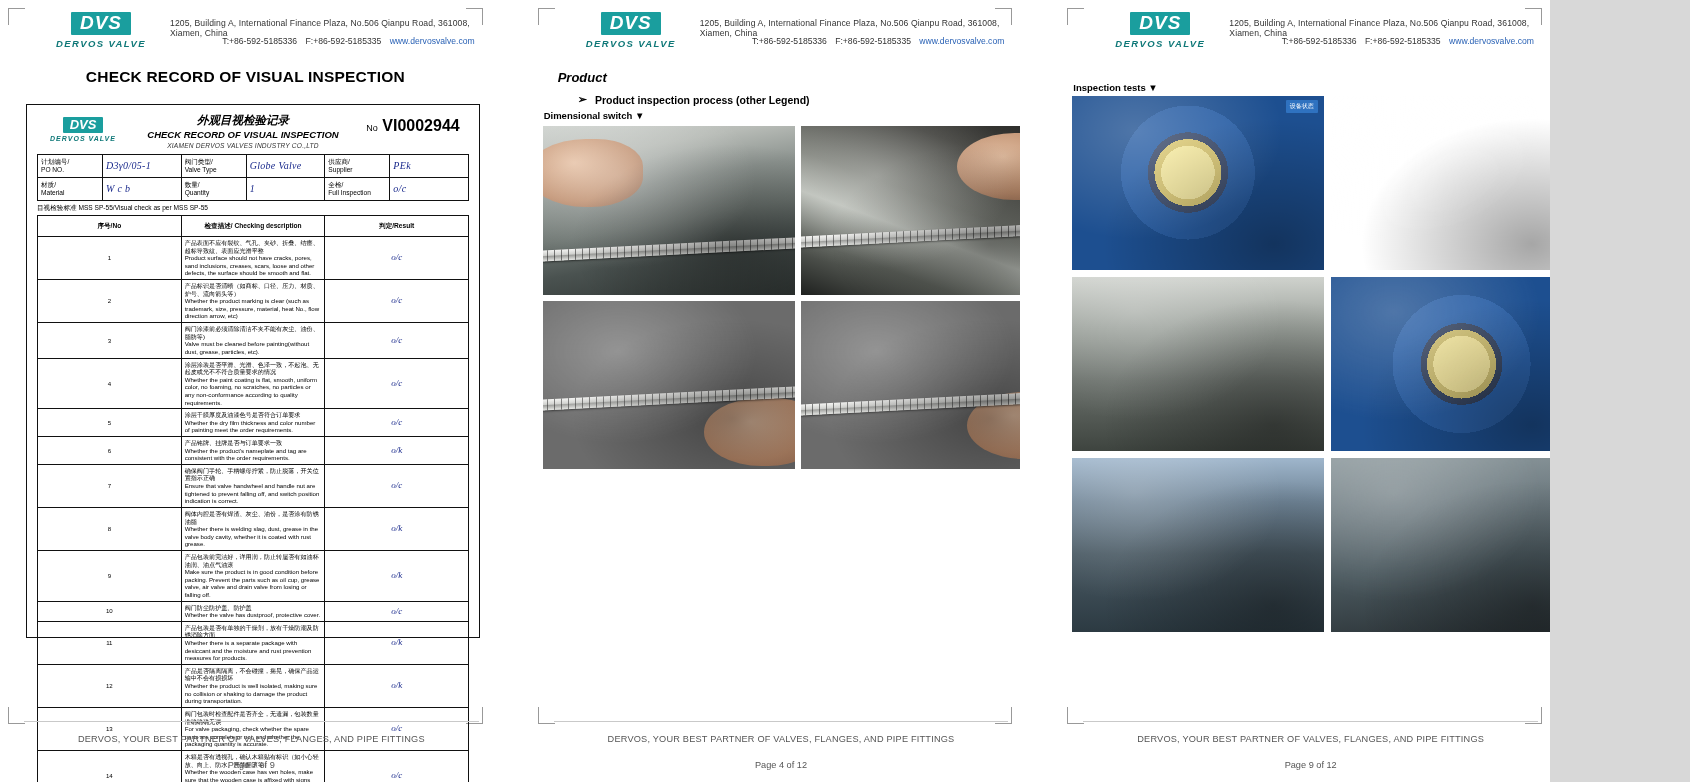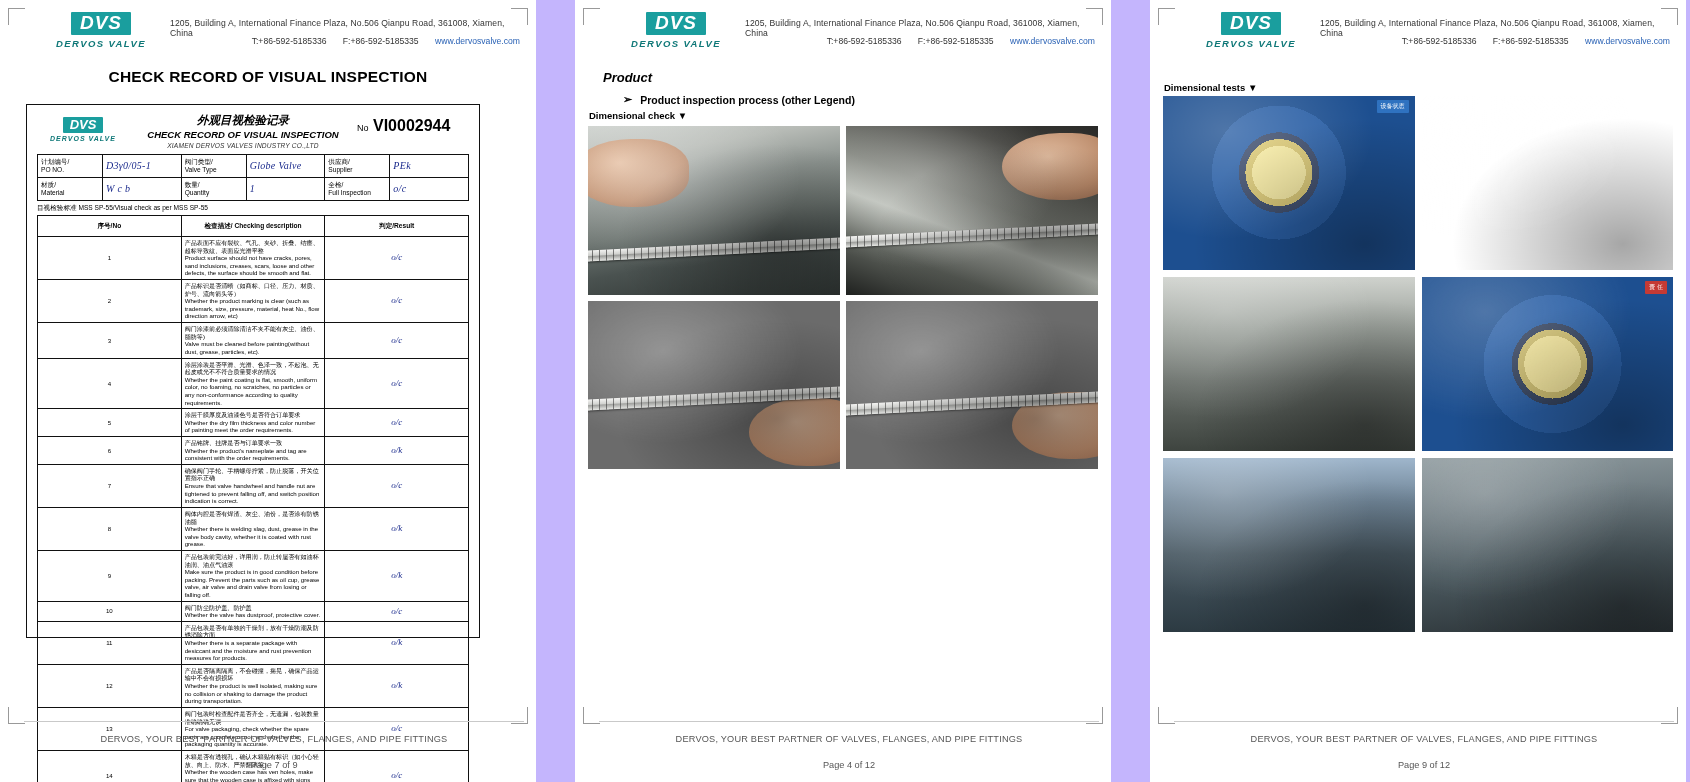--- a/index.html
+++ b/index.html
@@ -2,25 +2,25 @@
 <html><head>
 <meta charset="utf-8">
 <style>
   html, body {
     margin: 0;
     padding: 0;
     background: #d8d8d8;
     font-family: "Liberation Sans", sans-serif;
   }
   #root {
-    width: 1690px;
+    width: 1550px;
     height: 782px;
     position: relative;
     display: flex;
-    background: #c4b5fd;
+    background: #ffffff;
     overflow: hidden;
   }
   .page {
     width: 536px;
     height: 782px;
     background: #ffffff;
     position: relative;
     overflow: hidden;
     box-sizing: border-box;
   }
@@ -69,21 +69,21 @@
     letter-spacing: .1px;
   }
   .hdr-contact {
     position: absolute;
     right: 16px;
     top: 36px;
     font-size: 8.6px;
     color: #333;
   }
   .hdr-contact .url { color: #2a62b5; }
-  .hdr-contact span { margin-left: 14px; }
+  .hdr-contact span { margin-left: 6px; }
 
   
   .crop {
     position: absolute;
     width: 16px; height: 16px;
     border-color: #999;
     border-style: solid;
     border-width: 0;
   }
   .crop.tl { top: 8px; left: 8px; border-top-width: 1px; border-left-width: 1px; }
@@ -152,21 +152,21 @@
     color: #0f7878;
     letter-spacing: 1px;
     margin-top: 2px;
   }
   .form-head {
     display: flex;
     align-items: flex-start;
   }
   .form-head-left { width: 92px; text-align: center; padding-top: 2px; }
   .form-head-mid { flex: 1; text-align: center; font-style: italic; }
-  .form-head-right { width: 112px; text-align: left; padding-top: 4px; }
+  .form-head-right { width: 112px; text-align: center; padding-top: 4px; }
   .fh-cn { font-size: 11.5px; font-weight: bold; color: #000; }
   .fh-en { font-size: 9.5px; font-weight: bold; color: #000; margin-top: 1px; }
   .fh-co { font-size: 6.6px; color: #333; margin-top: 2px; letter-spacing: .2px;}
   .fh-no { font-size: 9px; color: #000; }
 
   table.meta, table.items {
     border-collapse: collapse;
     width: 100%;
     table-layout: fixed;
   }
@@ -584,21 +584,21 @@
     </div>
 
     <div class="sec-title" style="top:70px; left:28px;">Product</div>
 
     <div class="bullet-row" style="top:93px; left:48px;">
       <span class="arrow-glyph">➢</span>
       <span>Product inspection process (other Legend)</span>
     </div>
 
     <div class="sub-label" style="top:110px; left:14px;">
-      <span>Dimensional check</span>
+      <span>Dimensional switch</span>
       <span>▼</span>
     </div>
 
     <div class="grid2" style="top:126px; left:13px; width:510px; height:343px;">
       <div class="ph p2a">
         <div class="hand-skin" style="left:-6%; top:8%;"></div>
         <div class="caliper" style="top:70%;"></div>
       </div>
       <div class="ph p2b">
         <div class="hand-skin" style="right:-8%; top:4%;"></div>
@@ -634,21 +634,21 @@
       </div>
       <div class="hdr-addr">1205, Building A, International Finance Plaza, No.506 Qianpu Road, 361008, Xiamen, China</div>
       <div class="hdr-contact">
         <span>T:+86-592-5185336</span>
         <span>F:+86-592-5185335</span>
         <span class="url">www.dervosvalve.com</span>
       </div>
     </div>
 
     <div class="sub-label" style="top:82px; left:14px;">
-      <span>Dimensional tests</span>
+      <span>Inspection tests</span>
       <span>▼</span>
     </div>
 
     <div class="grid3" style="top:96px; left:13px; width:510px; height:536px;">
       <div class="tile q1">
         <div class="tag-box">设备状态</div>
       </div>
       <div class="tile q2"></div>
       <div class="tile q3"></div>
       <div class="tile q4">

